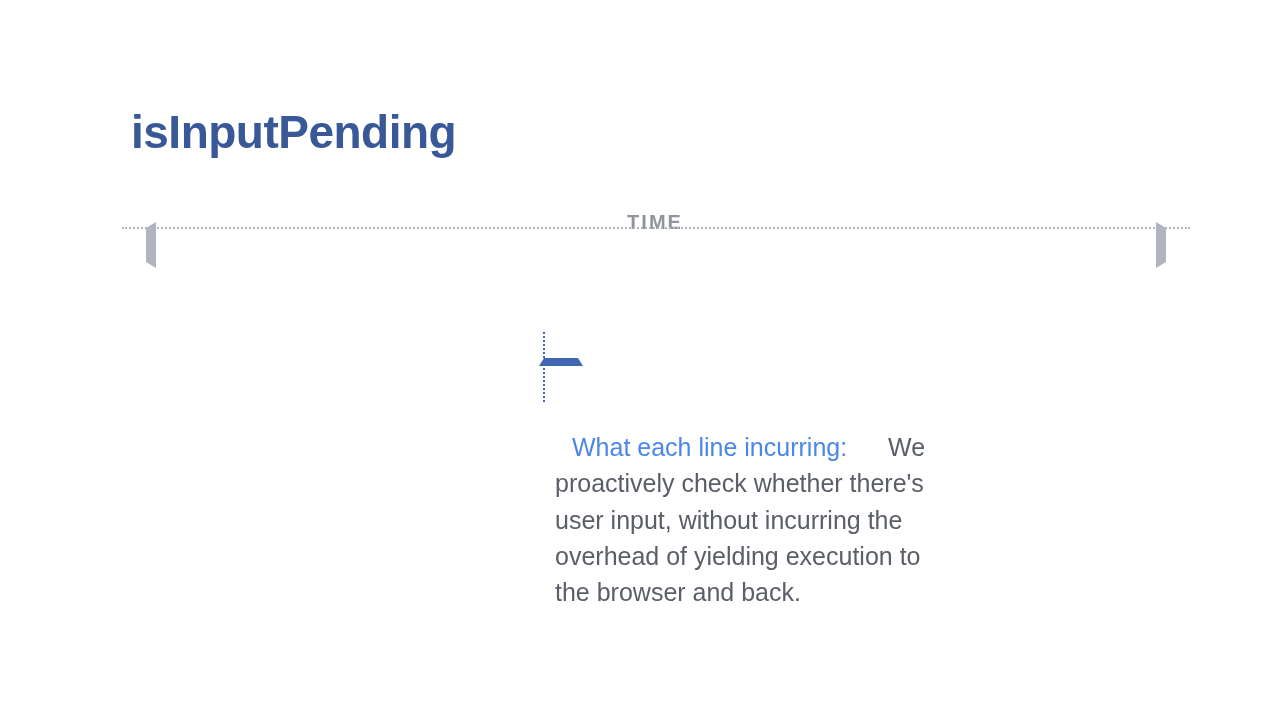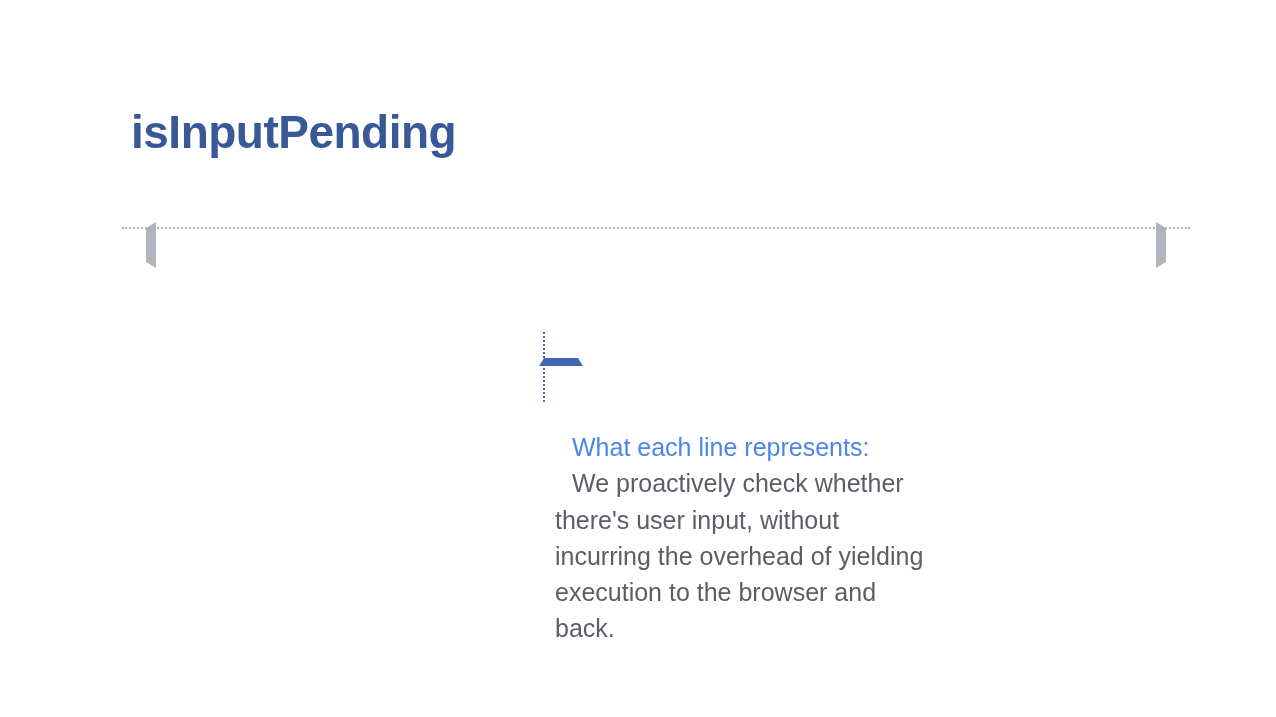--- a/index.html
+++ b/index.html
@@ -143,31 +143,32 @@
     margin-top: 12px;
   }
 </style>
 </head>
 <body>
 
 <div class="slide">
 
   <div class="title">isInputPending</div>
 
+  <div class="time-label">TIME</div>
 
   <div class="timeline-axis">
     <div class="arrow-left"></div>
     <div class="dots"></div>
     <div class="arrow-right"></div>
   </div>
 
 
   <div class="callout-line" id="callout-line" style="left: 504px;">
     <div class="varrow"></div>
     <div class="vline"></div>
   </div>
 
   <div class="annotation" id="annotation" style="left: 504px;">
-    <span class="ann-heading">What each line represents:</span>
+    <span class="ann-heading">What each line incurring:</span>
     <span class="ann-body"> We proactively check whether there's user input, without incurring the overhead of yielding execution to the browser and back.</span>
   </div>
 
 </div>
 
 </body></html>

